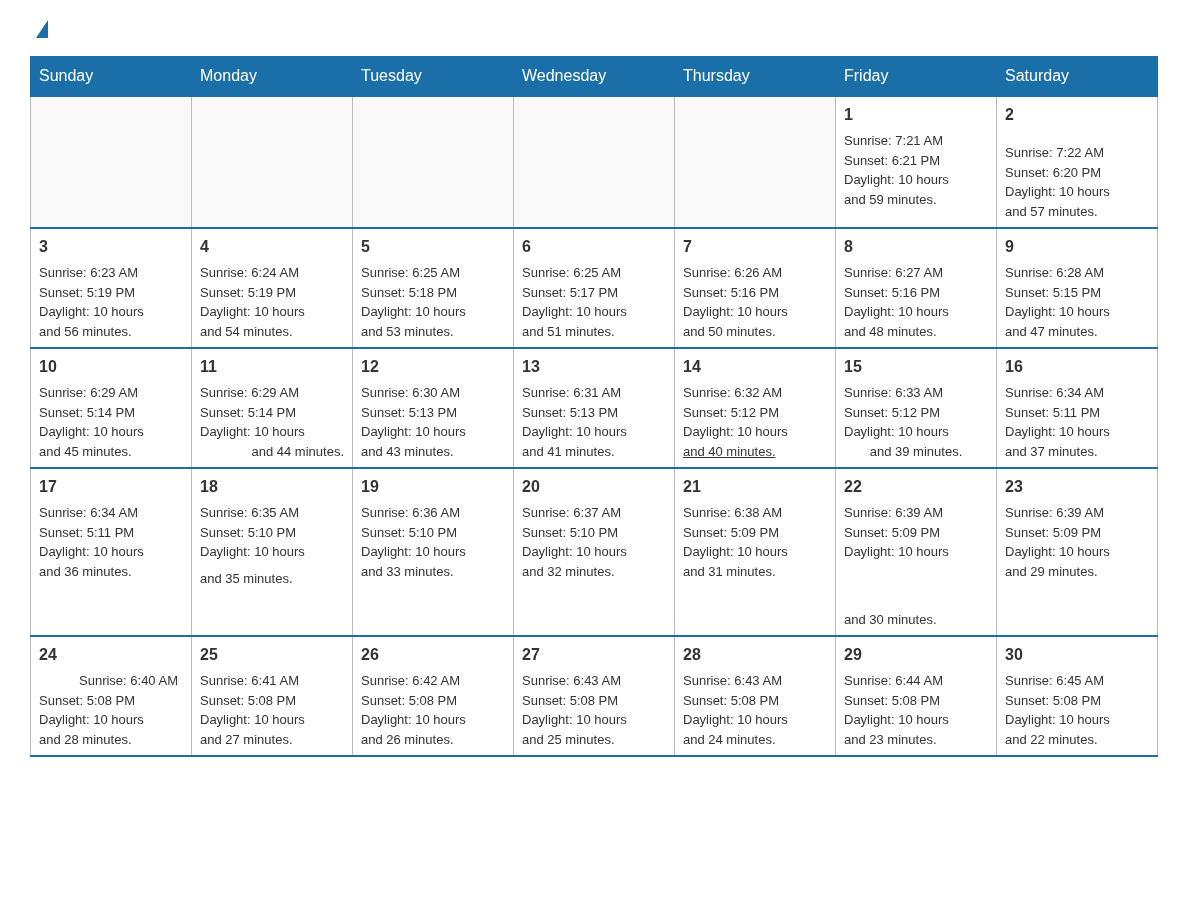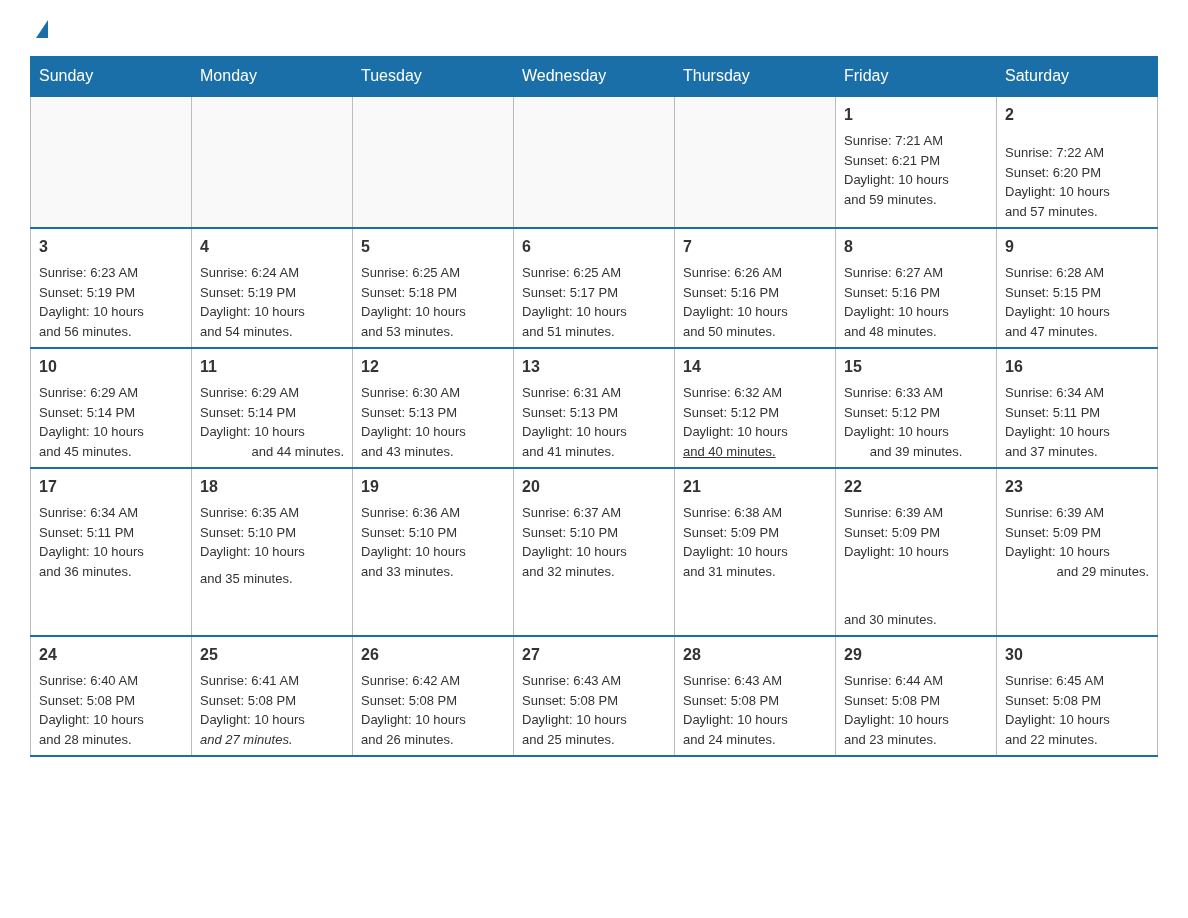--- a/index.html
+++ b/index.html
@@ -295,37 +295,37 @@
           <span style="display: block;">Sunrise: 6:39 AM</span>
           <span style="display: block;">Sunset: 5:09 PM</span>
           <span style="display: block;">Daylight: 10 hours</span>
           <span style="display: block; margin-top: 48px;">and 30 minutes.</span>
         </td>
         <td>
           <span class="day-number">23</span>
           <span style="display: block;">Sunrise: 6:39 AM</span>
           <span style="display: block;">Sunset: 5:09 PM</span>
           <span style="display: block;">Daylight: 10 hours</span>
-          <span style="display: block; text-align: right;">and 29 minutes.</span>
+          <span style="display: block;">and 29 minutes.</span>
         </td>
       </tr>
       <tr>
         <td>
           <span class="day-number">24</span>
-          <span style="display: block;">Sunrise: 6:40 AM</span>
+          <span style="display: block; margin-left: 40px;">Sunrise: 6:40 AM</span>
           <span style="display: block;">Sunset: 5:08 PM</span>
           <span style="display: block;">Daylight: 10 hours</span>
           <span style="display: block;">and 28 minutes.</span>
         </td>
         <td>
           <span class="day-number">25</span>
           <span style="display: block;">Sunrise: 6:41 AM</span>
           <span style="display: block;">Sunset: 5:08 PM</span>
           <span style="display: block;">Daylight: 10 hours</span>
-          <span style="display: block; font-style: italic;">and 27 minutes.</span>
+          <span style="display: block;">and 27 minutes.</span>
         </td>
         <td>
           <span class="day-number">26</span>
           <span style="display: block;">Sunrise: 6:42 AM</span>
           <span style="display: block;">Sunset: 5:08 PM</span>
           <span style="display: block;">Daylight: 10 hours</span>
           <span style="display: block;">and 26 minutes.</span>
         </td>
         <td>
           <span class="day-number">27</span>

